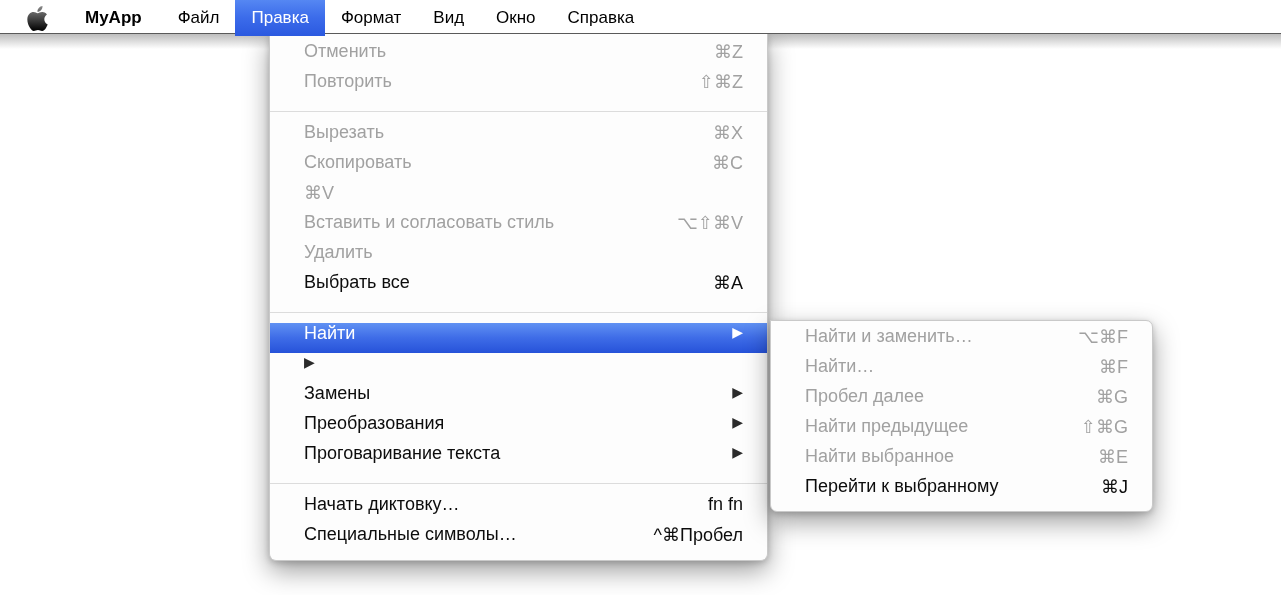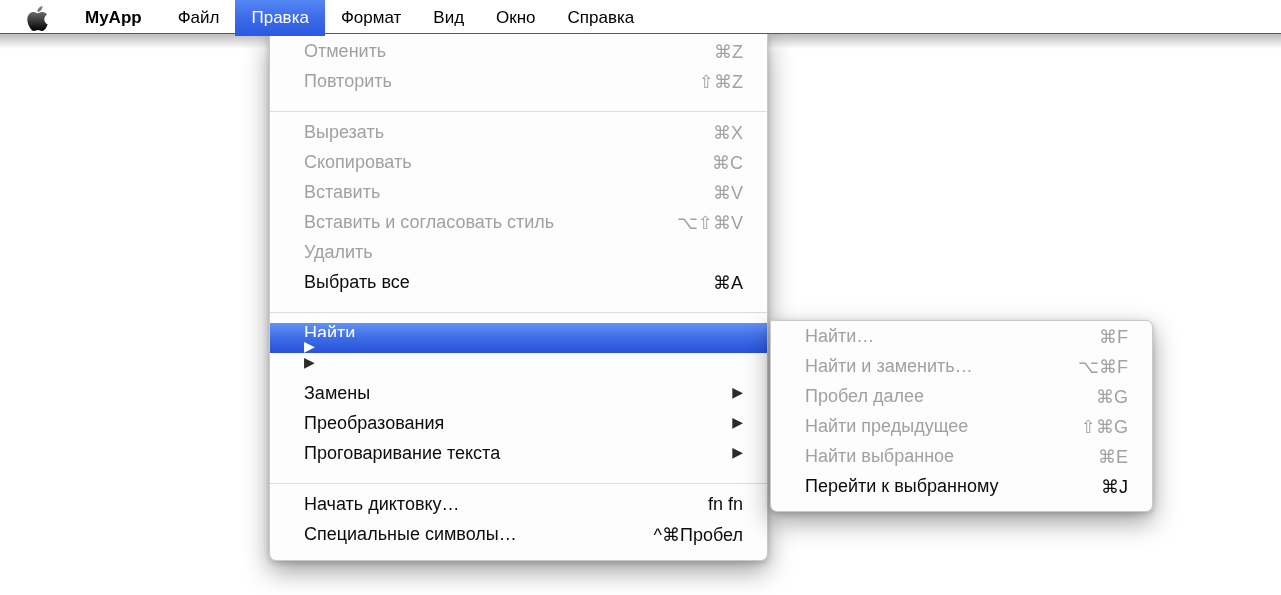--- a/index.html
+++ b/index.html
@@ -62,21 +62,20 @@
   }
   .menu-item .mi-label { flex: 1 1 auto; overflow: hidden; }
   .menu-item .mi-shortcut { flex: 0 0 auto; text-align: right; }
   .menu-item .mi-arrow { flex: 0 0 auto; font-size: 14px; color: #2b2b2b; transform: translateY(0.5px); }
   .menu-item.disabled .mi-label,
   .menu-item.disabled .mi-shortcut { color: #a1a1a1; }
   .menu-item.enabled .mi-label,
   .menu-item.enabled .mi-shortcut { color: #0c0c0c; }
   .menu-item.highlighted {
     background: linear-gradient(180deg, #6091f3 0%, #3e6ce7 50%, #2652d9 100%);
-    flex-direction: column;
   }
   .menu-item.highlighted .mi-label,
   .menu-item.highlighted .mi-arrow { color: #ffffff; }
   .menu-separator {
     height: 1px;
     margin: 10px 0;
     background: #dcdcdc;
   }
 
   
@@ -139,21 +138,20 @@
 
   <div class="menu-item disabled">
     <span class="mi-label">Вырезать</span>
     <span class="mi-shortcut">⌘X</span>
   </div>
   <div class="menu-item disabled">
     <span class="mi-label">Скопировать</span>
     <span class="mi-shortcut">⌘C</span>
   </div>
   <div class="menu-item disabled">
-    <span class="mi-label">Вставить</span>
     <span class="mi-shortcut">⌘V</span>
   </div>
   <div class="menu-item disabled">
     <span class="mi-label">Вставить и согласовать стиль</span>
     <span class="mi-shortcut">⌥⇧⌘V</span>
   </div>
   <div class="menu-item disabled">
     <span class="mi-label">Удалить</span>
     <span class="mi-shortcut"></span>
   </div>
@@ -191,28 +189,28 @@
     <span class="mi-shortcut">fn fn</span>
   </div>
   <div class="menu-item enabled">
     <span class="mi-label">Специальные символы…</span>
     <span class="mi-shortcut">^⌘Пробел</span>
   </div>
 </div>
 
 <div class="menu submenu">
   <div class="menu-item disabled">
+    <span class="mi-label">Найти и заменить…</span>
+    <span class="mi-shortcut">⌥⌘F</span>
+  </div>
+  <div class="menu-item disabled">
     <span class="mi-label">Найти…</span>
     <span class="mi-shortcut">⌘F</span>
   </div>
   <div class="menu-item disabled">
-    <span class="mi-label">Найти и заменить…</span>
-    <span class="mi-shortcut">⌥⌘F</span>
-  </div>
-  <div class="menu-item disabled">
     <span class="mi-label">Пробел далее</span>
     <span class="mi-shortcut">⌘G</span>
   </div>
   <div class="menu-item disabled">
     <span class="mi-label">Найти предыдущее</span>
     <span class="mi-shortcut">⇧⌘G</span>
   </div>
   <div class="menu-item disabled">
     <span class="mi-label">Найти выбранное</span>
     <span class="mi-shortcut">⌘E</span>

